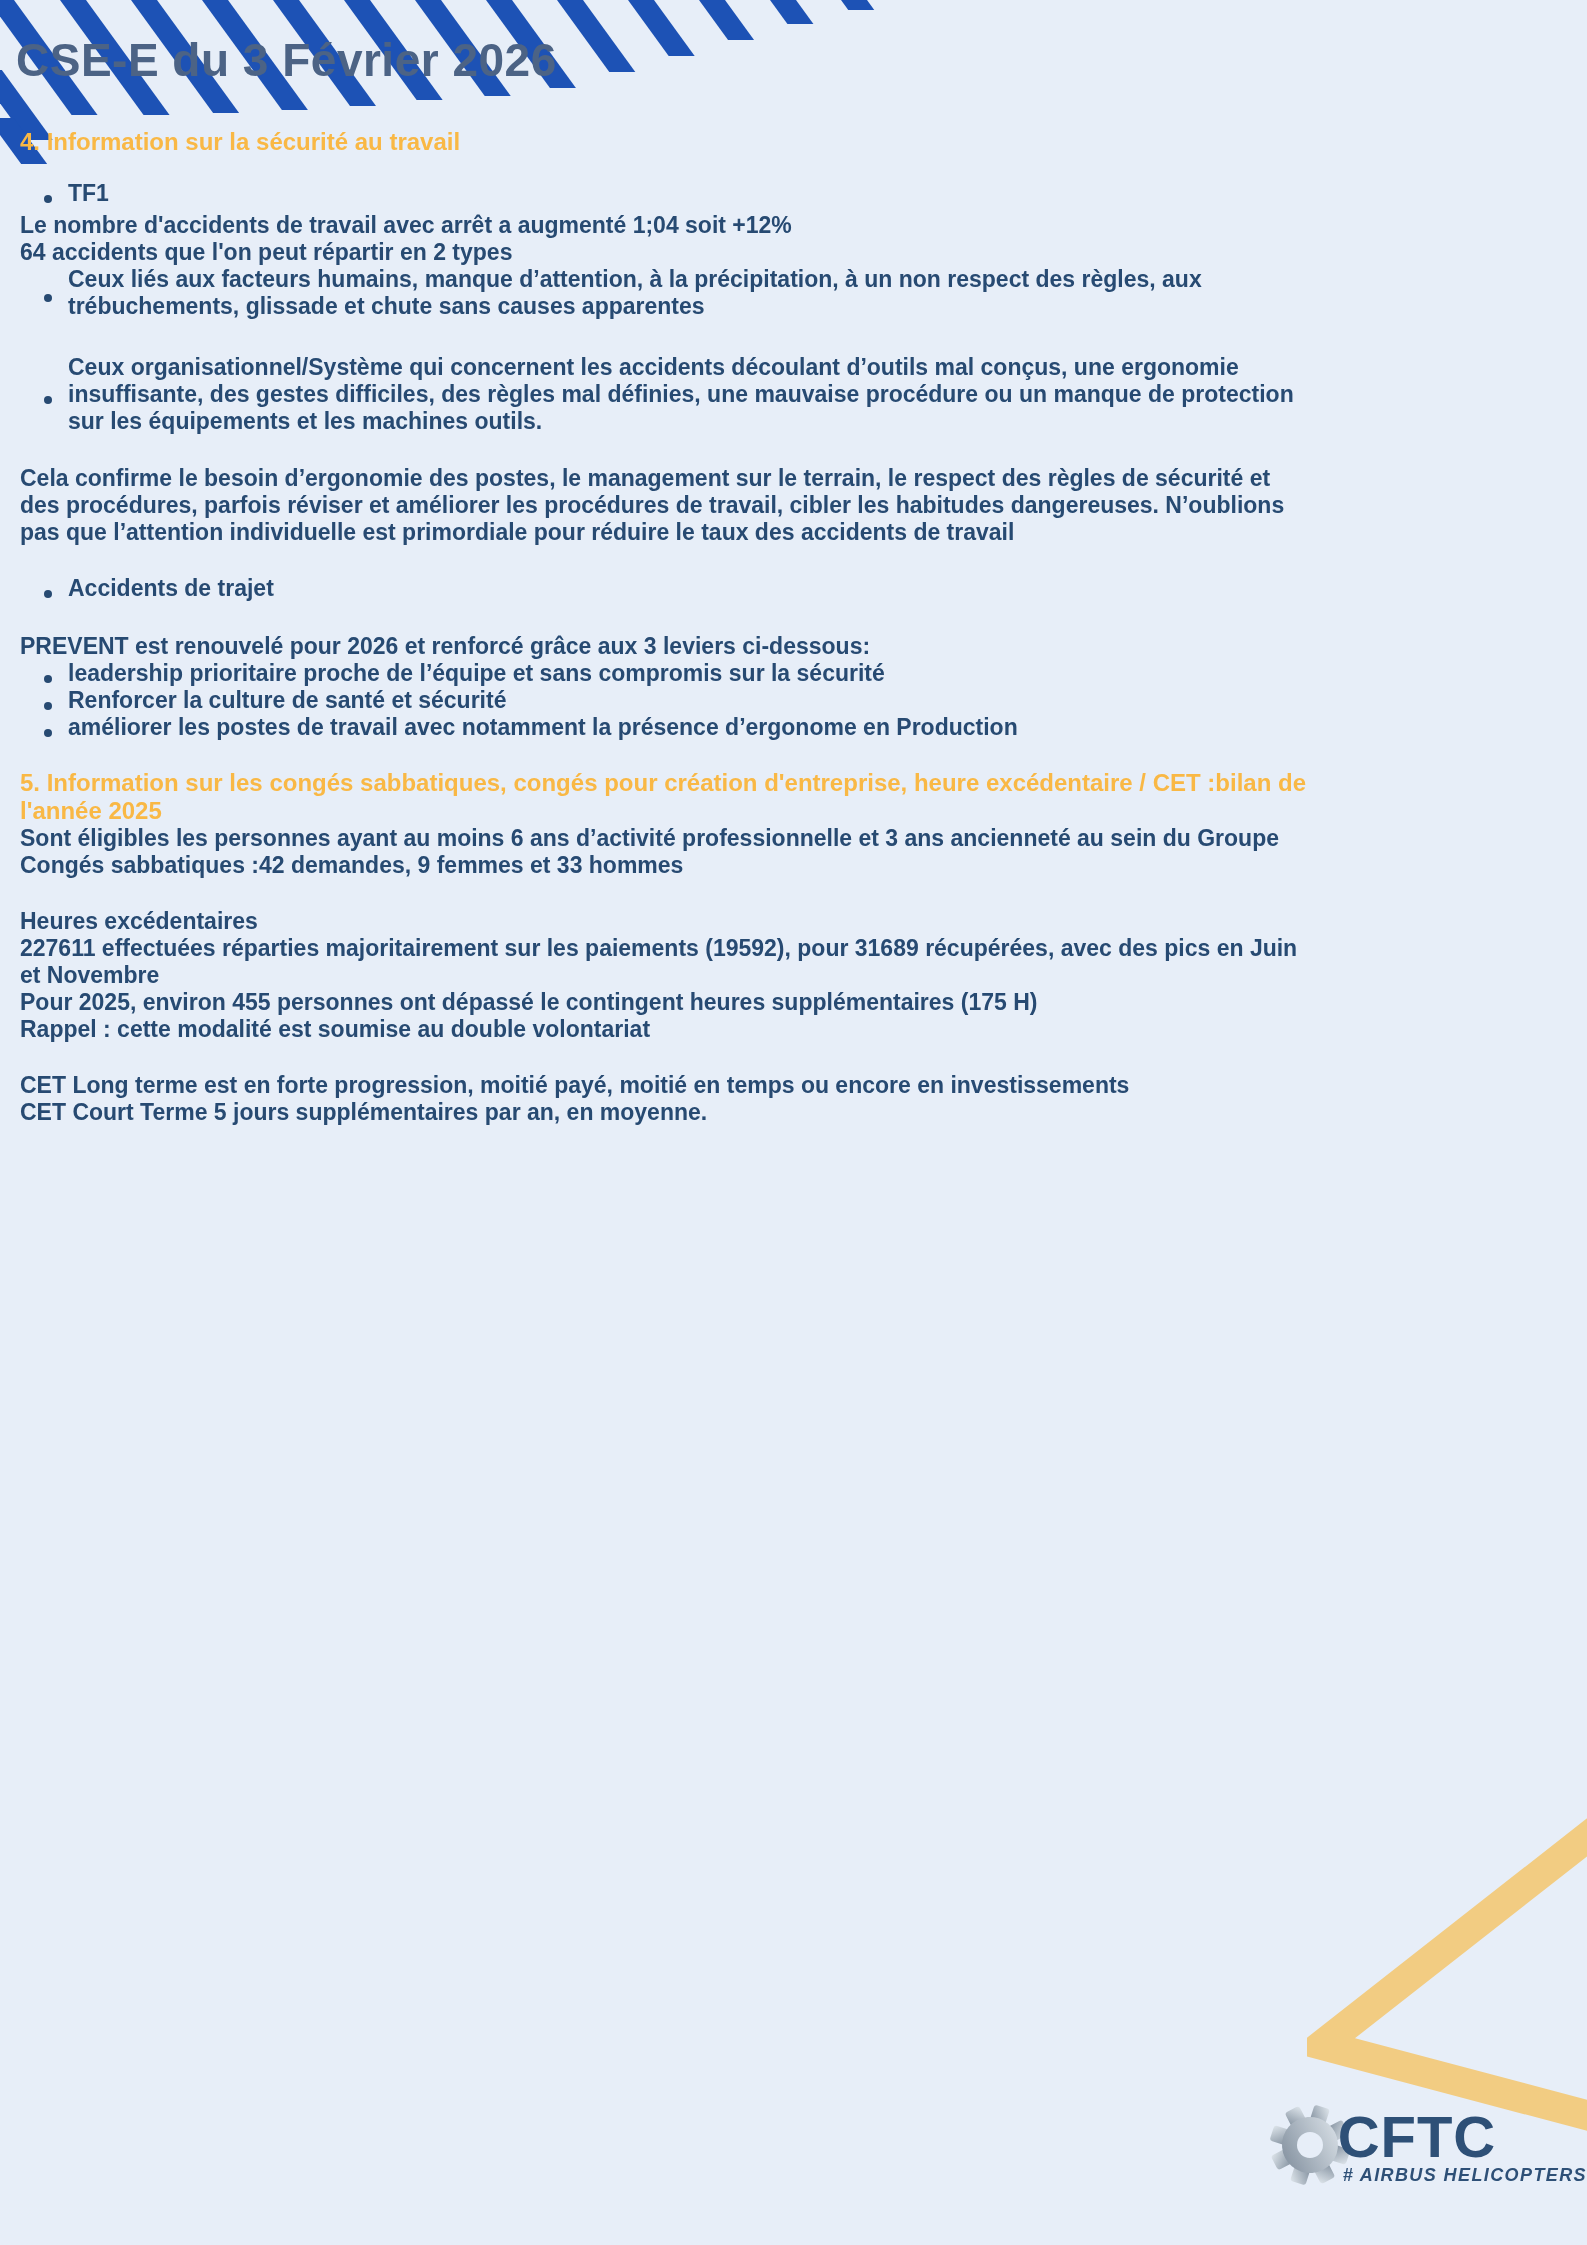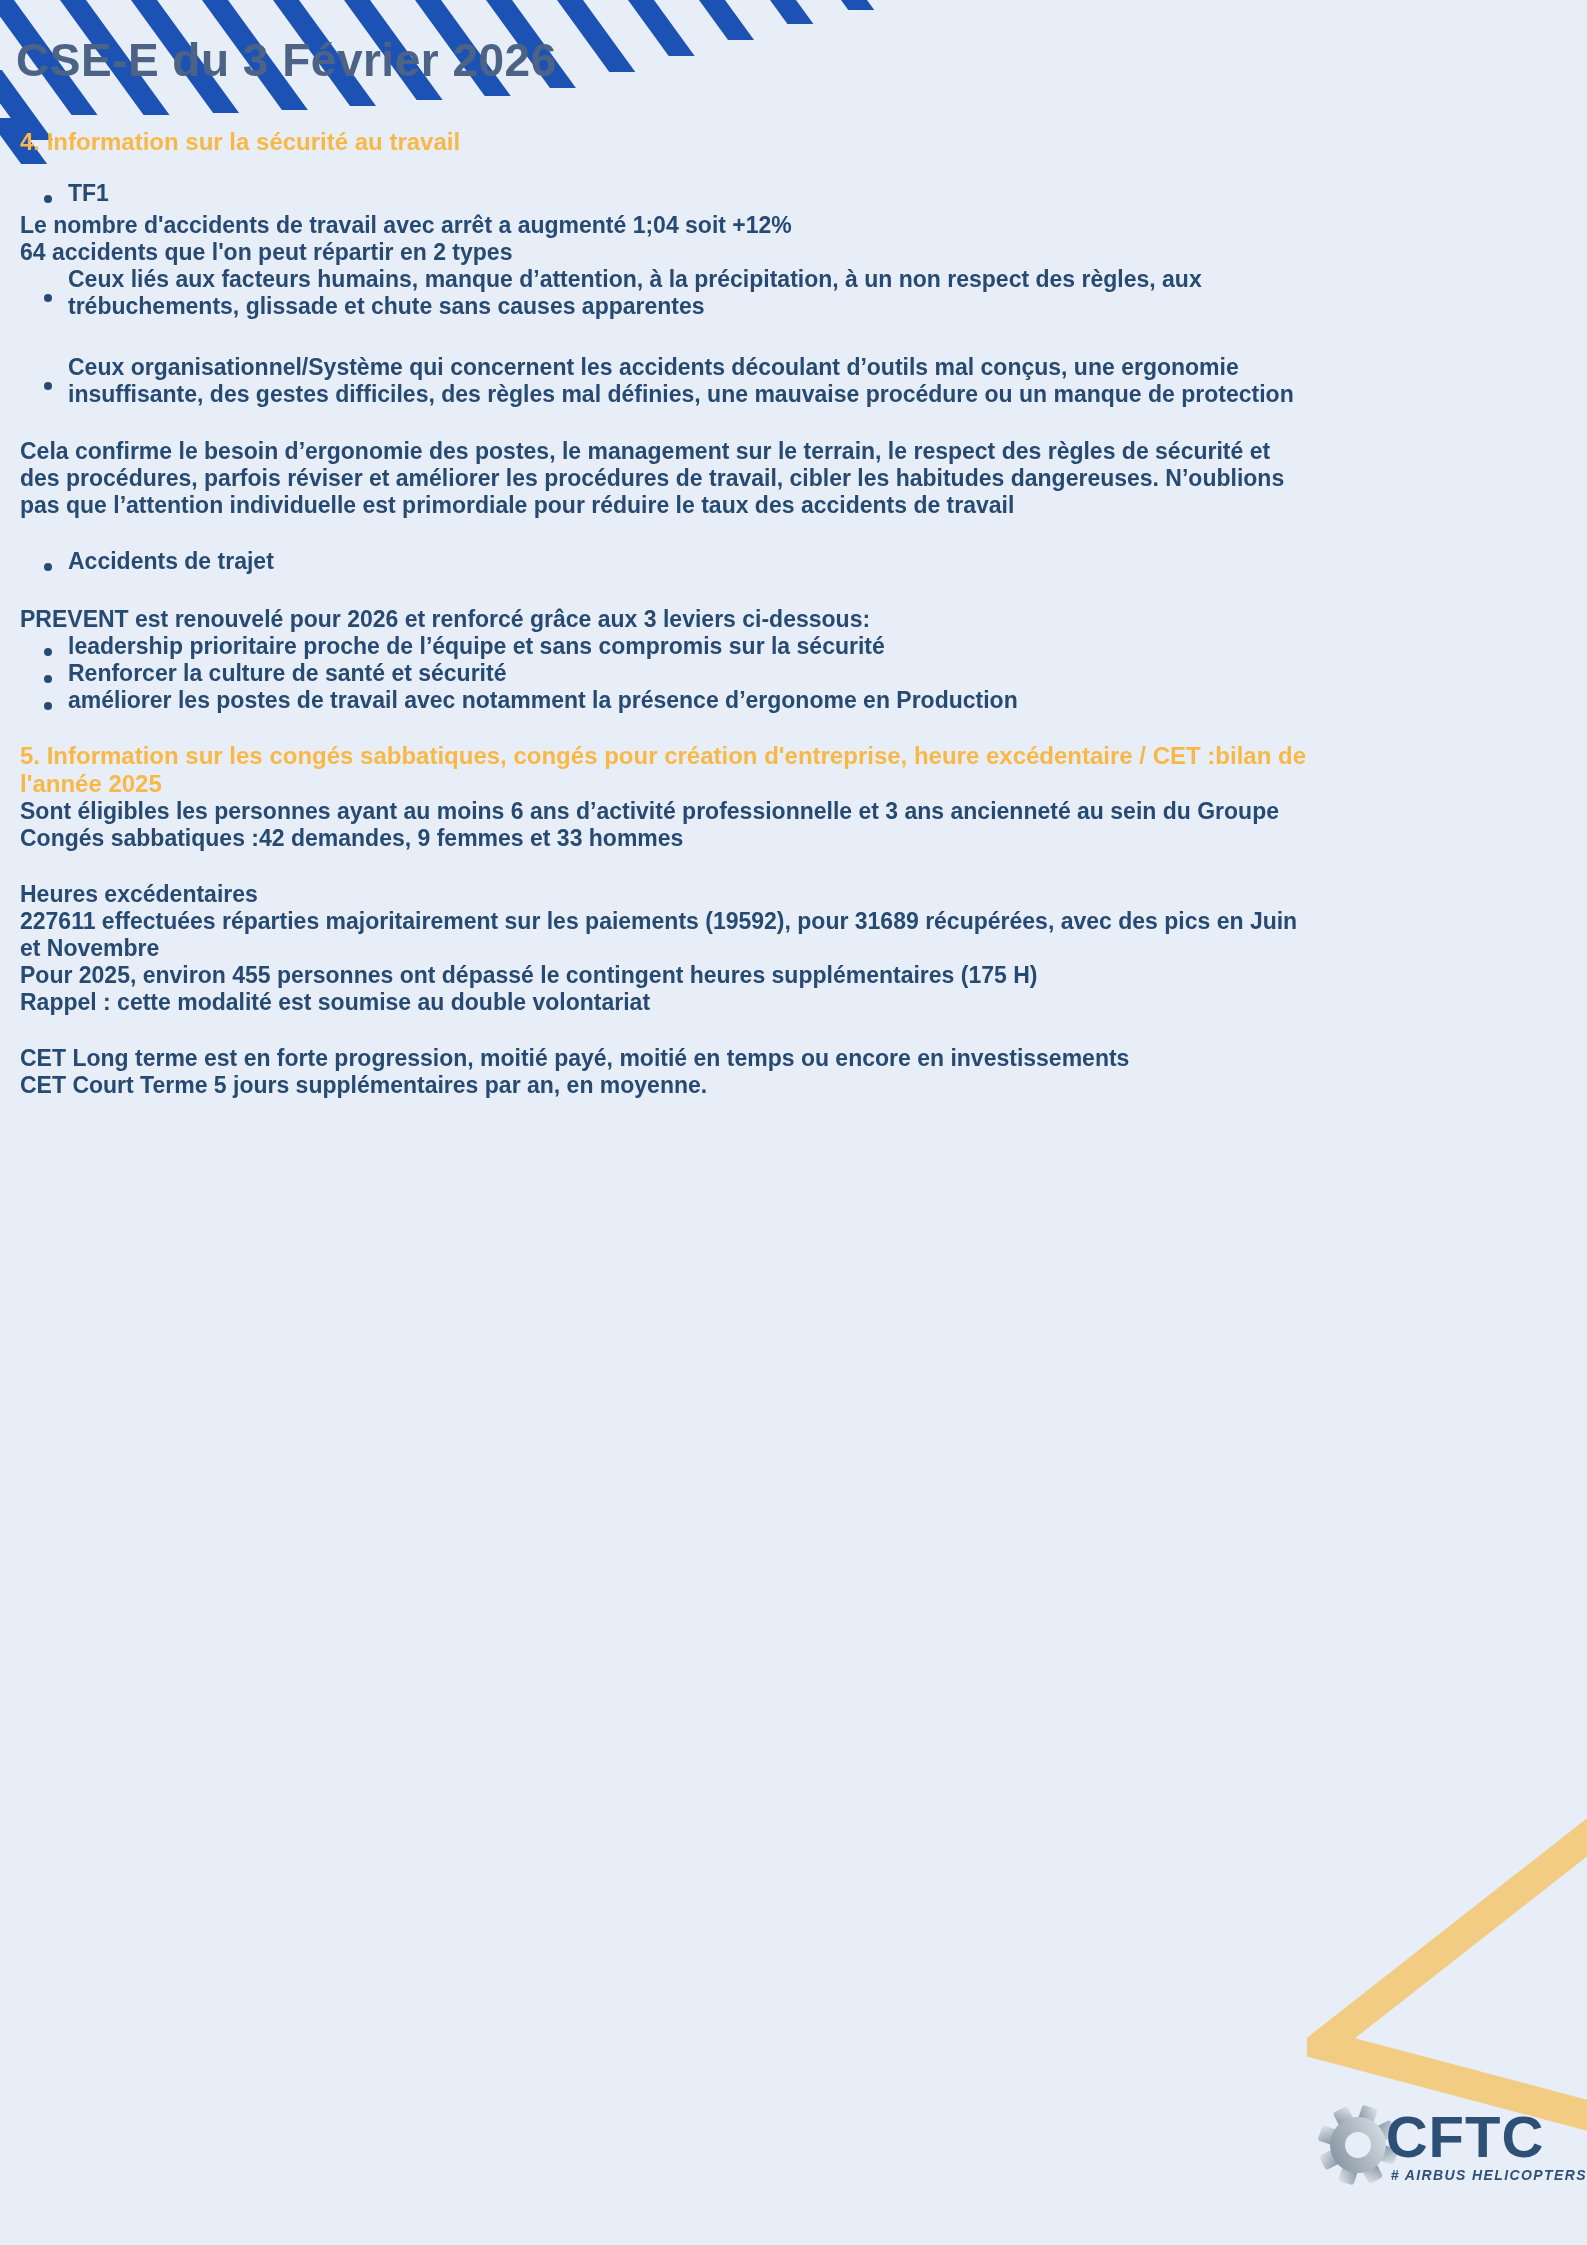--- a/index.html
+++ b/index.html
@@ -36,21 +36,21 @@
   .mt28{margin-top:28px;} .mt32{}
   .logo{
     position:absolute;top:2103px;left:0;width:100%;
     display:flex;justify-content:flex-end;align-items:center;
   }
   .logo-text{margin-left:-14px;display:flex;flex-direction:column;}
   .logo-name{
     font-size:58px;line-height:58px;color:#2e5077;letter-spacing:1px;
   }
   .logo-tag{
-    font-size:14px;line-height:16px;font-style:italic;
+    font-size:18px;line-height:16px;font-style:italic;
     color:#2e5077;letter-spacing:1.4px;padding-left:5px;margin-top:1px;
   }
 </style>
 </head>
 <body>
 
 <svg id="stripes" class="decor-svg" width="900" height="200" viewBox="0 0 900 200">
   <g fill="#1d52b5">
     <rect x="0" y="-45" width="26" height="160" transform="translate(-12,0) skewX(36)"></rect>
     <rect x="0" y="-45" width="26" height="160" transform="translate(60,0) skewX(36)"></rect>
@@ -96,20 +96,21 @@
       <div class="line">Ceux liés aux facteurs humains, manque d’attention, à la précipitation, à un non respect des règles, aux</div>
       <div class="line">trébuchements, glissade et chute sans causes apparentes</div>
     </div>
   </div>
 
   <div class="bullet mt34">
     <span class="dot"></span>
     <div>
       <div class="line">Ceux organisationnel/Système qui concernent les accidents découlant d’outils mal conçus, une ergonomie</div>
       <div class="line">insuffisante, des gestes difficiles, des règles mal définies, une mauvaise procédure ou un manque de protection</div>
+      <div class="line">sur les équipements et les machines outils.</div>
     </div>
   </div>
 
   <div class="mt30">
     <div class="line">Cela confirme le besoin d’ergonomie des postes, le management sur le terrain, le respect des règles de sécurité et</div>
     <div class="line">des procédures, parfois réviser et améliorer les procédures de travail, cibler les habitudes dangereuses. N’oublions</div>
     <div class="line">pas que l’attention individuelle est primordiale pour réduire le taux des accidents de travail</div>
   </div>
 
   <div class="bullet mt29">

